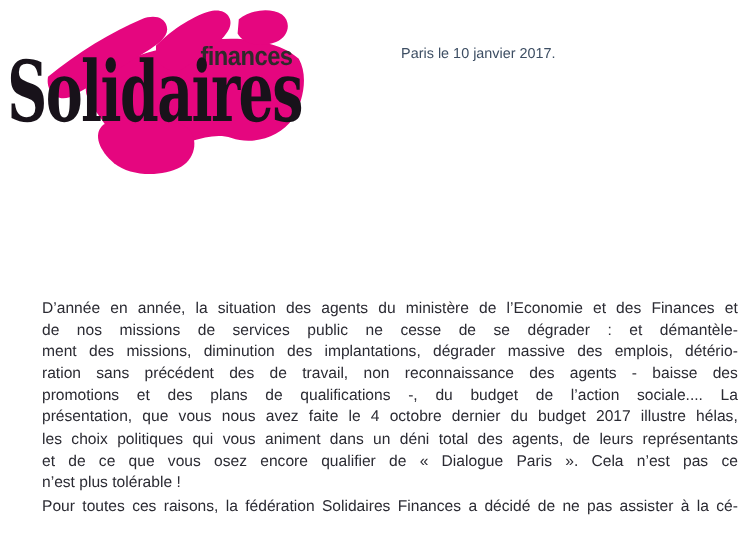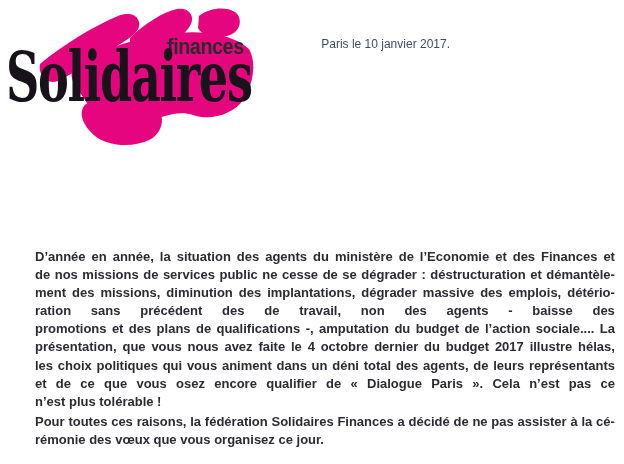--- a/index.html
+++ b/index.html
@@ -32,29 +32,29 @@
     position: absolute; left: 161px; top: 32px;
     font-weight: 700; font-size: 22px; line-height: 22px;
     color: var(--subbrand, #2e2a2b);
     letter-spacing: -0.5px;
     transform: scaleX(0.9); transform-origin: left top;
     white-space: nowrap;
   }
 
   
   .dateline {
-    position: absolute; top: 37px; right: 64px;
+    position: absolute; top: 37px; right: 51px;
     font-size: 12px; line-height: 14px;
     color: var(--date, #3d4e63);
   }
 
   
   .letter {
     position: absolute; left: 35px; top: 248px; width: 580px;
-    font-weight: 700; font-size: 13px; line-height: 18.1px;
+    font-weight: 400; font-size: 13px; line-height: 18.1px;
     color: var(--body_text, #2b2b33);
     text-rendering: optimizeLegibility;
   }
   .paragraph + .paragraph { margin-top: 2px; }
   .line {
     display: flex; justify-content: space-between;
     height: 18.1px; white-space: nowrap; overflow: visible;
   }
   .line.last { display: block; white-space: normal; }
 </style>
@@ -112,21 +112,20 @@
           <span>missions</span>
           <span>de</span>
           <span>services</span>
           <span>public</span>
           <span>ne</span>
           <span>cesse</span>
           <span>de</span>
           <span>se</span>
           <span>dégrader</span>
           <span>:</span>
-          <span>déstructuration</span>
           <span>et</span>
           <span>démantèle-</span>
         </div>
         <div class="line">
           <span>ment</span>
           <span>des</span>
           <span>missions,</span>
           <span>diminution</span>
           <span>des</span>
           <span>implantations,</span>
@@ -137,35 +136,35 @@
           <span>détério-</span>
         </div>
         <div class="line">
           <span>ration</span>
           <span>sans</span>
           <span>précédent</span>
           <span>des</span>
           <span>de</span>
           <span>travail,</span>
           <span>non</span>
+          <span>reconnaissance</span>
           <span>des</span>
           <span>agents</span>
           <span>-</span>
           <span>baisse</span>
           <span>des</span>
         </div>
         <div class="line">
           <span>promotions</span>
           <span>et</span>
           <span>des</span>
           <span>plans</span>
           <span>de</span>
           <span>qualifications</span>
           <span>-,</span>
-          <span>amputation</span>
           <span>du</span>
           <span>budget</span>
           <span>de</span>
           <span>l’action</span>
           <span>sociale....</span>
           <span>La</span>
         </div>
         <div class="line">
           <span>présentation,</span>
           <span>que</span>
@@ -234,17 +233,16 @@
           <span>a</span>
           <span>décidé</span>
           <span>de</span>
           <span>ne</span>
           <span>pas</span>
           <span>assister</span>
           <span>à</span>
           <span>la</span>
           <span>cé-</span>
         </div>
-        <div class="line last">rémonie des vœux que vous organisez ce jour.</div>
       </div>
     </div>
 
 </div>
 
 </body></html>

